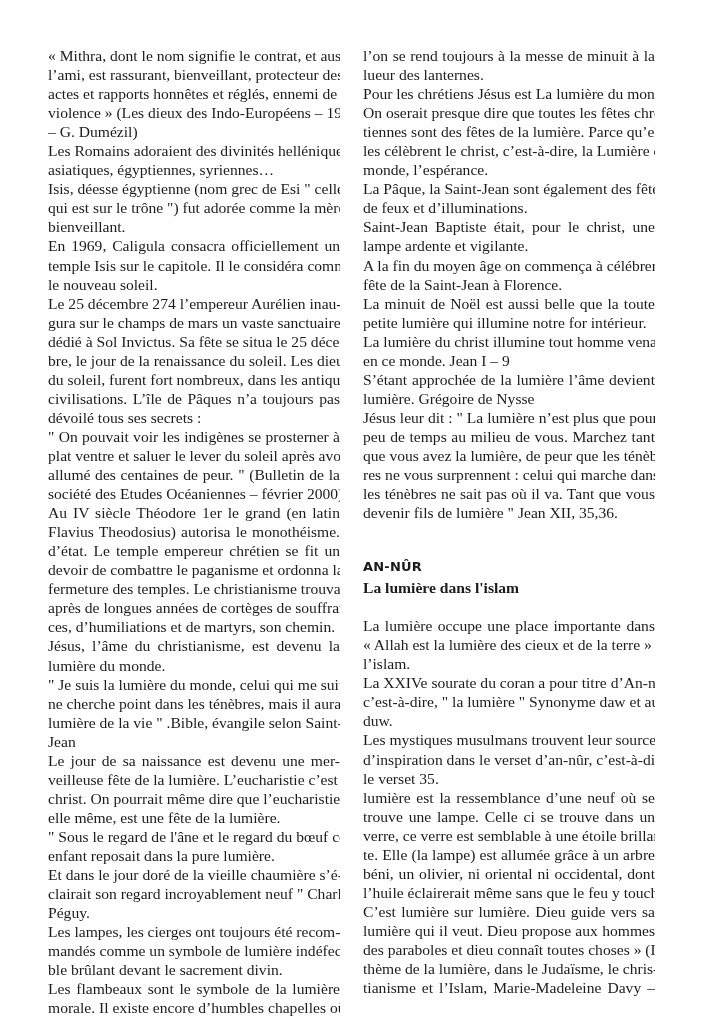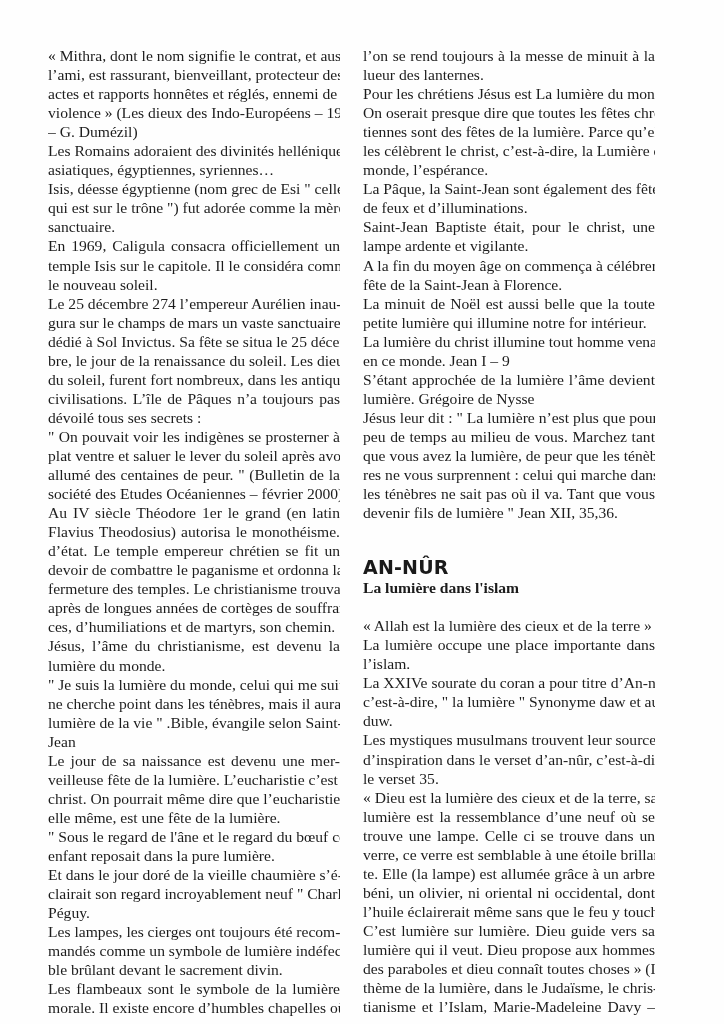--- a/index.html
+++ b/index.html
@@ -3,39 +3,39 @@
 <meta charset="utf-8">
 <style>
   html, body { margin: 0; padding: 0; background: #ffffff; }
   body { width: 724px; height: 1024px; position: relative; overflow: hidden; }
   .page { position: absolute; left: 0; top: 0; width: 724px; height: 1024px; background: #fefefe; }
   .col { position: absolute; font-family: "Liberation Serif", "DejaVu Serif", serif; font-size: 15.6px; color: #1c1c1c; }
   .col-left { left: 48px; top: 46px; width: 292px; }
   .col-right { left: 363px; top: 46px; width: 292px; }
   .line { display: block; height: 19.05px; line-height: 19.05px; white-space: nowrap; text-align: justify; text-align-last: justify; overflow: hidden; }
   .line.last { text-align-last: left; }
-  .heading { font-family: "DejaVu Sans", sans-serif; font-weight: bold; font-size: 19px; letter-spacing: 0.2px; height: 22px; line-height: 22px; display: block; color: #1a1a1a; }
+  .heading { font-family: "DejaVu Sans", sans-serif; font-weight: bold; font-size: 13px; letter-spacing: 0.2px; height: 22px; line-height: 22px; display: block; color: #1a1a1a; }
   .subheading { display: block; height: 19px; line-height: 19px; font-weight: bold; }
   .gap { display: block; }
 </style>
 </head>
 <body>
 
 <div class="page">
   <div class="col col-left" id="col-left">
       <span class="line">« Mithra, dont le nom signifie le contrat, et aussi</span>
       <span class="line">l’ami, est rassurant, bienveillant, protecteur des</span>
       <span class="line">actes et rapports honnêtes et réglés, ennemi de la</span>
       <span class="line">violence » (Les dieux des Indo-Européens – 1952</span>
       <span class="line last">– G. Dumézil)</span>
       <span class="line">Les Romains adoraient des divinités helléniques,</span>
       <span class="line last">asiatiques, égyptiennes, syriennes…</span>
       <span class="line">Isis, déesse égyptienne (nom grec de Esi " celle</span>
       <span class="line">qui est sur le trône ") fut adorée comme la mère</span>
-      <span class="line last">sanctuaire.</span>
+      <span class="line last">bienveillant.</span>
       <span class="line">En 1969, Caligula consacra officiellement un</span>
       <span class="line">temple Isis sur le capitole. Il le considéra comme</span>
       <span class="line last">le nouveau soleil.</span>
       <span class="line">Le 25 décembre 274 l’empereur Aurélien inau-</span>
       <span class="line">gura sur le champs de mars un vaste sanctuaire</span>
       <span class="line">dédié à Sol Invictus. Sa fête se situa le 25 décem-</span>
       <span class="line">bre, le jour de la renaissance du soleil. Les dieux</span>
       <span class="line">du soleil, furent fort nombreux, dans les antiques</span>
       <span class="line">civilisations. L’île de Pâques n’a toujours pas</span>
       <span class="line last">dévoilé tous ses secrets :</span>
@@ -97,30 +97,29 @@
         <span class="line">que vous avez la lumière, de peur que les ténèb-</span>
         <span class="line">res ne vous surprennent : celui qui marche dans</span>
         <span class="line">les ténèbres ne sait pas où il va. Tant que vous</span>
         <span class="line last">devenir fils de lumière " Jean XII, 35,36.</span>
       </div>
     <div class="gap" style="height:34px;"></div>
     <span class="heading">AN-NÛR</span>
     <span class="subheading">La lumière dans l'islam</span>
     <div class="gap" style="height:19px;"></div>
     <div id="right-bottom">
+        <span class="line">La lumière occupe une place importante dans</span>
         <span class="line last">« Allah est la lumière des cieux et de la terre »</span>
-        <span class="line">La lumière occupe une place importante dans</span>
         <span class="line last">l’islam.</span>
         <span class="line">La XXIVe sourate du coran a pour titre d’An-nûr,</span>
         <span class="line">c’est-à-dire, " la lumière " Synonyme daw et aussi</span>
         <span class="line last">duw.</span>
         <span class="line">Les mystiques musulmans trouvent leur source</span>
         <span class="line">d’inspiration dans le verset d’an-nûr, c’est-à-dire</span>
         <span class="line last">le verset 35.</span>
-        <span class="line">« Dieu est la lumière des cieux et de la terre, sa</span>
         <span class="line">lumière est la ressemblance d’une neuf où se</span>
         <span class="line">trouve une lampe. Celle ci se trouve dans un</span>
         <span class="line">verre, ce verre est semblable à une étoile brillan-</span>
         <span class="line">te. Elle (la lampe) est allumée grâce à un arbre</span>
         <span class="line">béni, un olivier, ni oriental ni occidental, dont</span>
         <span class="line">l’huile éclairerait même sans que le feu y touche.</span>
         <span class="line">C’est lumière sur lumière. Dieu guide vers sa</span>
         <span class="line">lumière qui il veut. Dieu propose aux hommes</span>
         <span class="line">des paraboles et dieu connaît toutes choses » (Le</span>
         <span class="line">thème de la lumière, dans le Judaïsme, le chris-</span>

